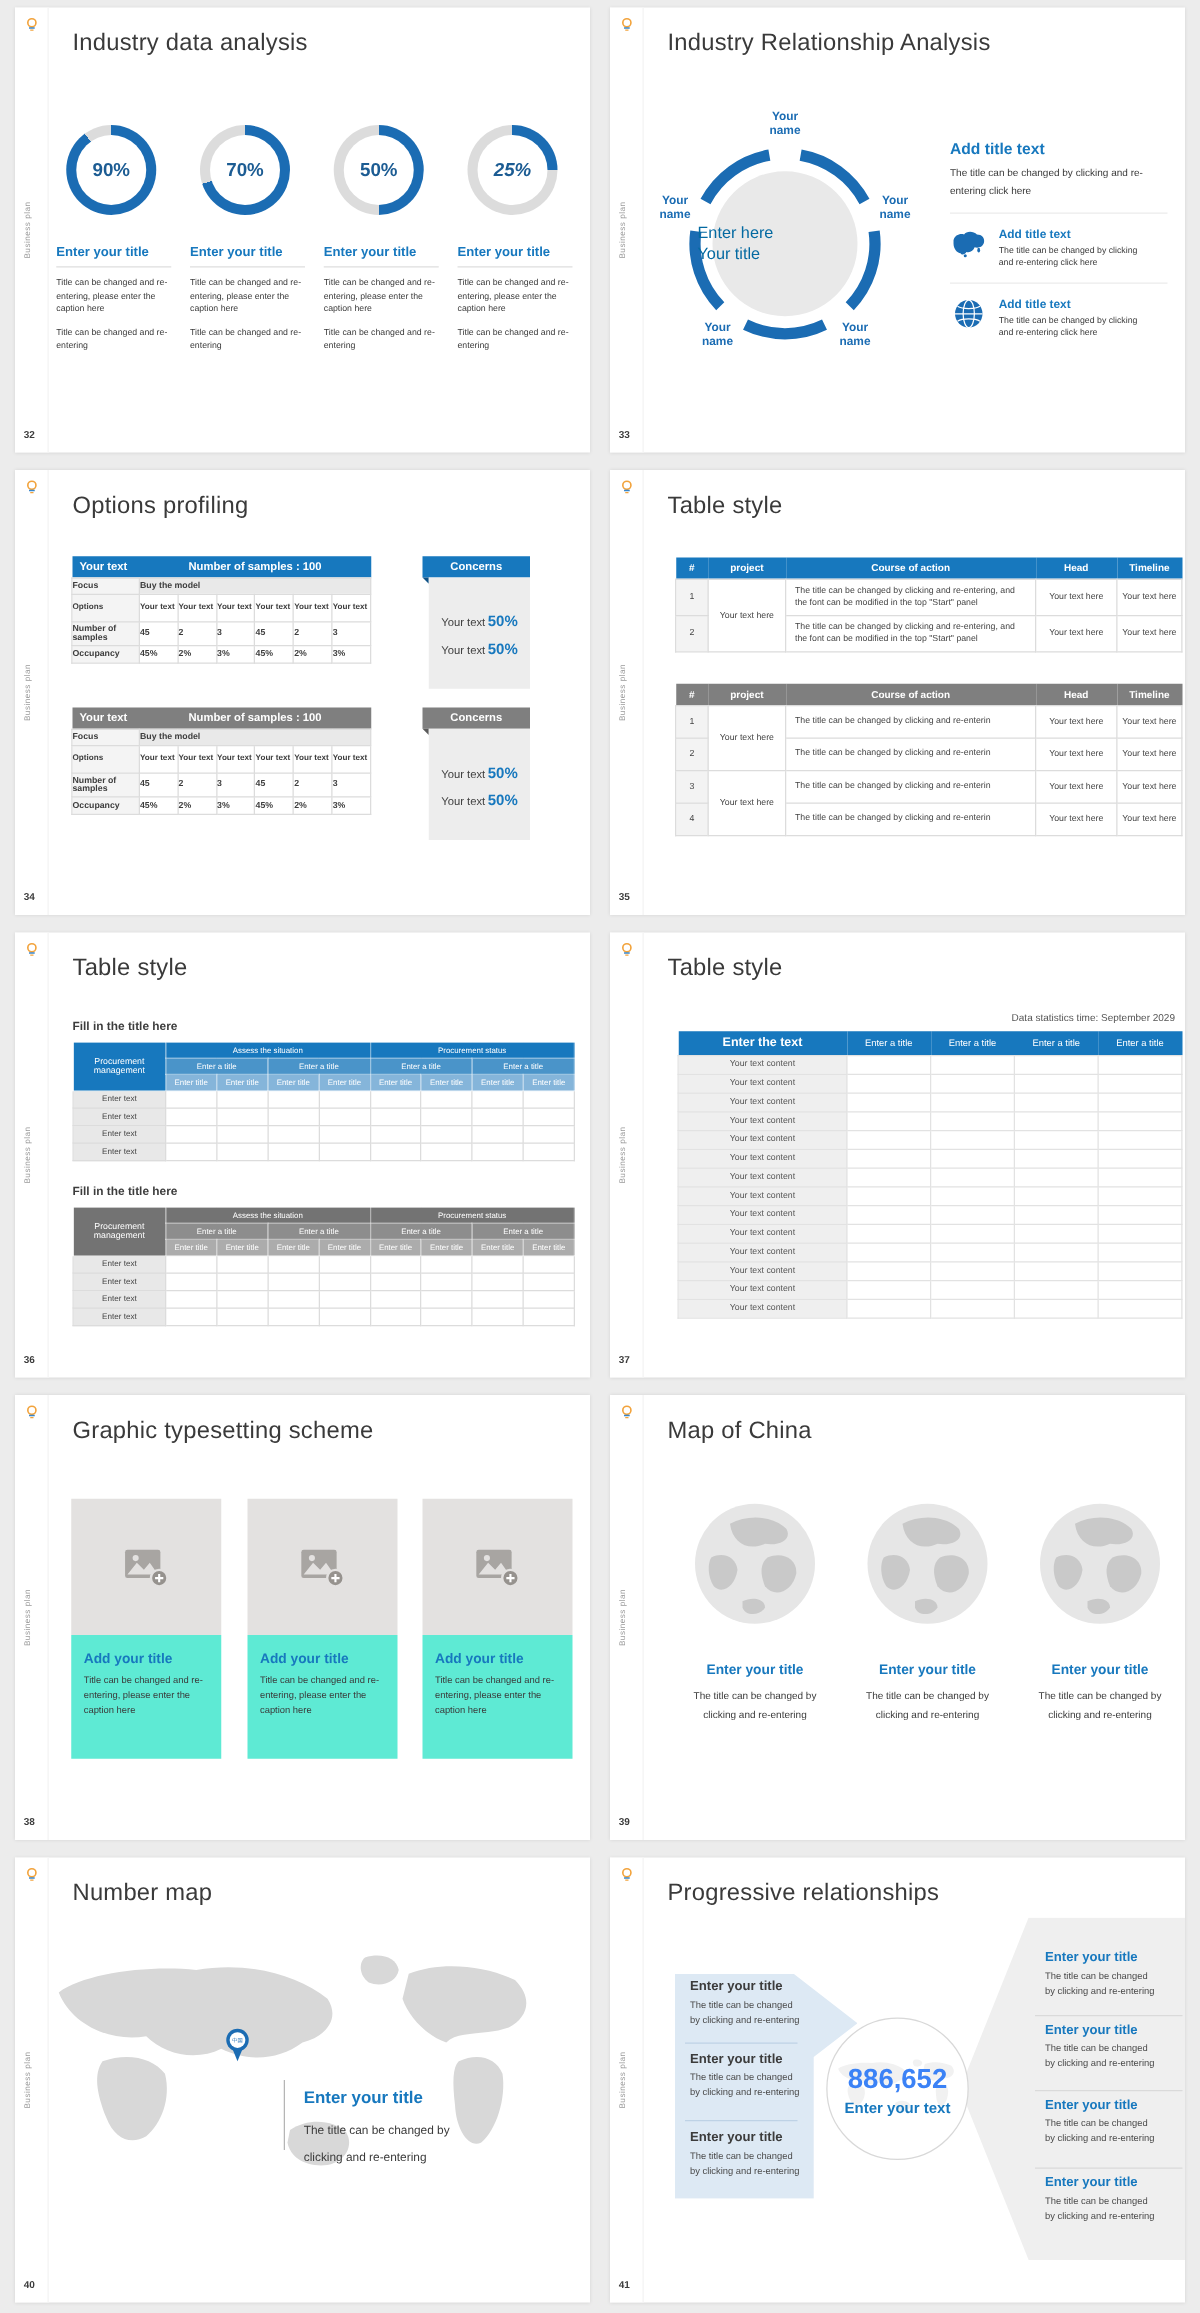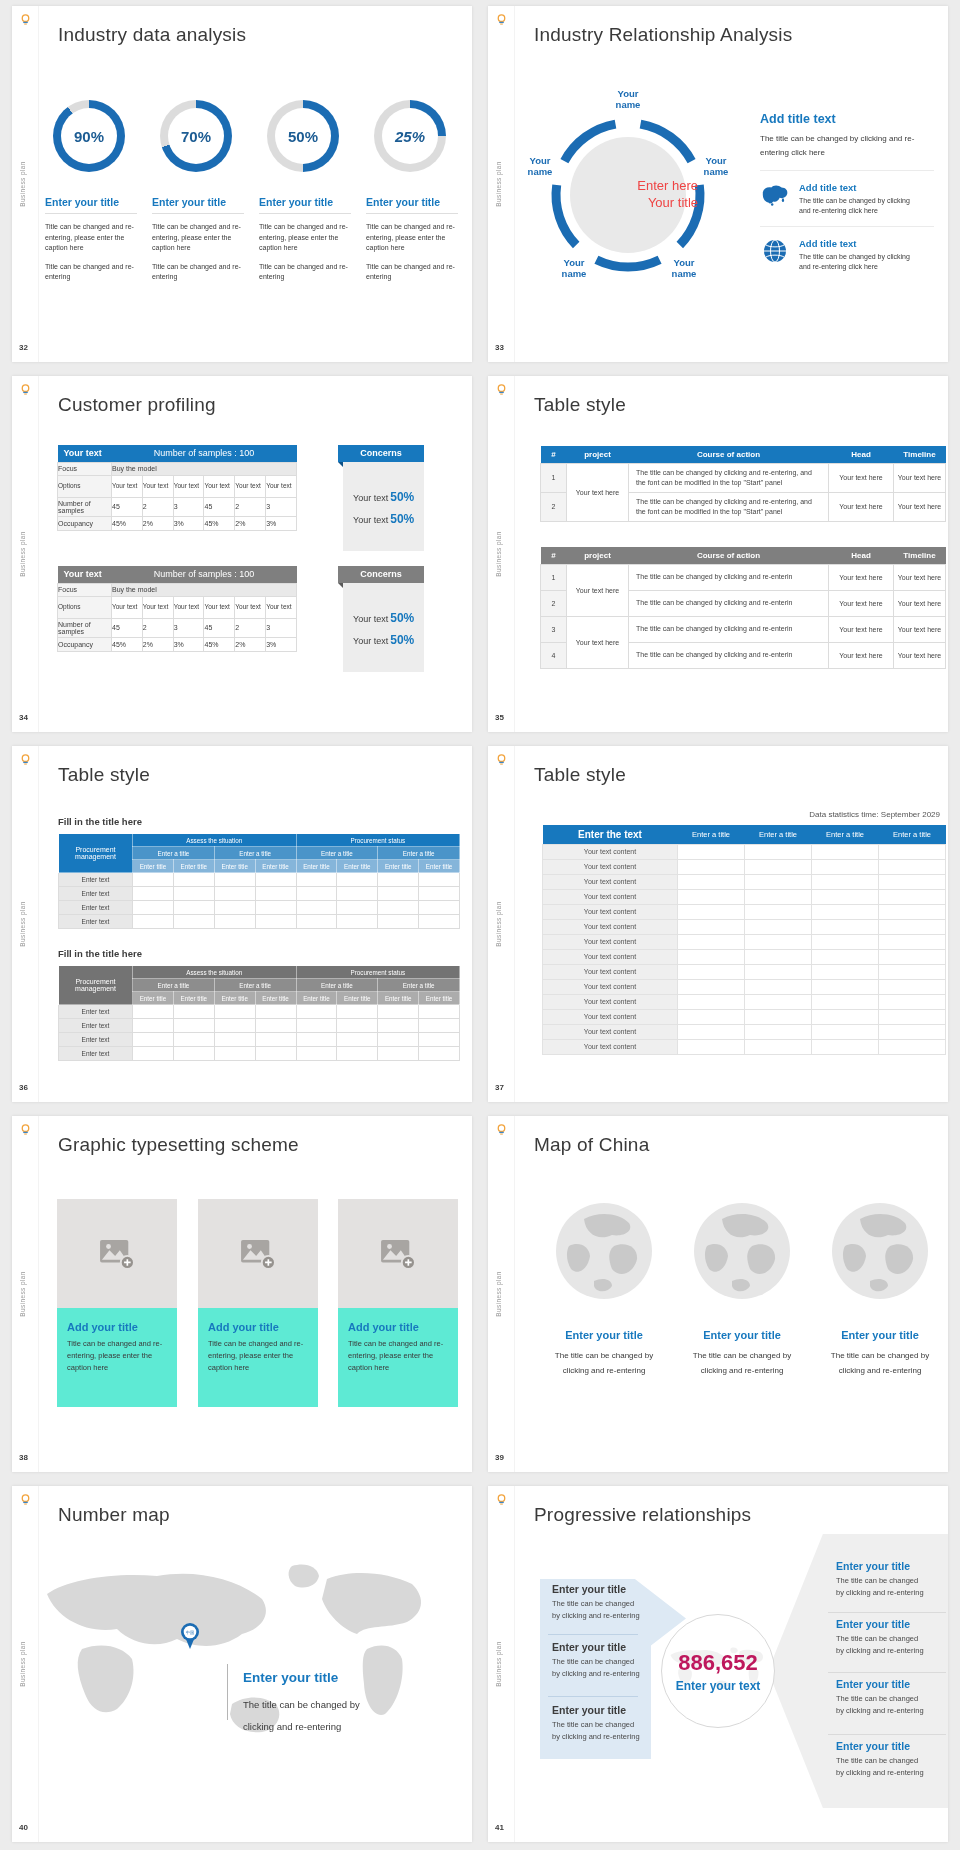--- a/index.html
+++ b/index.html
@@ -15,38 +15,38 @@
 
 .donut-row{position:absolute;left:33px;top:94px;display:flex}
 .donut-col{width:107px}
 .donut{width:72px;height:72px;border-radius:50%;margin-left:8px;position:relative}
 .donut-hole{position:absolute;inset:8px;border-radius:50%;background:#fff;display:flex;align-items:center;justify-content:center;font-size:15px;font-weight:700;color:#1c5c93}
 .d-title{margin-top:24px;width:92px;font-size:10.5px;font-weight:700;color:#1778be;padding-bottom:5px;border-bottom:1px solid #dedede}
 .d-cap{margin-top:8px;width:92px;font-size:7px;line-height:1.5;color:#3a3a3a}
 
 .gear-circle{position:absolute;left:82px;top:131px;width:116px;height:116px;border-radius:50%;background:#e9e9e9}
 .gear-arcs{position:absolute;left:40px;top:89px;width:200px;height:200px}
-.gear-center{position:absolute;left:70px;top:172px;width:140px;text-align:right;font-size:13px;color:#ef4444;line-height:1.3}
+.gear-center{position:absolute;left:70px;top:172px;width:140px;text-align:left;font-size:13px;color:#0369a1;line-height:1.3}
 .gnode{position:absolute;width:44px;text-align:center;font-size:9.5px;font-weight:700;color:#1b6cb3;line-height:1.12}
 .gnodes .gnode:nth-of-type(1){left:118px;top:83px}
 .gnodes .gnode:nth-of-type(2){left:30px;top:150px}
 .gnodes .gnode:nth-of-type(3){left:206px;top:150px}
 .gnodes .gnode:nth-of-type(4){left:64px;top:252px}
 .gnodes .gnode:nth-of-type(5){left:174px;top:252px}
 .s33-right{position:absolute;left:272px;top:106px;width:174px}
 .s33-main-title{font-size:12.5px;font-weight:700;color:#1778be}
 .s33-main-cap{margin-top:6px;font-size:8px;line-height:1.8;color:#3a3a3a;padding-bottom:9px;border-bottom:1px solid #ebebeb}
 .s33-item{display:flex;margin-top:11px;padding-bottom:9px;border-bottom:1px solid #ebebeb}
 .s33-item:last-child{border-bottom:none}
 .s33-icon{width:30px;height:26px;margin-right:9px;flex:none}
 .s33-item-title{font-size:9.5px;font-weight:700;color:#1778be}
 .s33-item-cap{margin-top:3px;font-size:7px;line-height:1.5;color:#3a3a3a;width:124px}
 
 .cust-table{position:absolute;left:45px;width:240px;border-collapse:collapse;table-layout:fixed}
-.cust-table th,.cust-table td{border:1px solid #dcdcdc;color:#3d3d3d;font-weight:400}
+.cust-table th,.cust-table td{border:1px solid #dcdcdc;color:#3d3d3d;font-weight:700}
 .cust-table thead th{border:none;color:#fff;font-size:9px;height:17px}
 .cust-table thead th.hleft{text-align:left;padding-left:6px;font-weight:700}
 .cust-table.blue thead th{background:#1778be}
 .cust-table.gray thead th{background:#7f7f7f}
 .cust-table .focus-row td{background:#e9e9e9;font-size:7px;height:13px}
 .cust-table td{font-size:7px;background:#fff}
 .cust-table td.rl{background:#f4f4f4}
 .cust-table .opt-row td{font-size:6.5px;height:22px;line-height:1.25}
 .cust-table .num-row td{height:19px}
 .cust-table .occ-row td{height:14px}
@@ -126,21 +126,21 @@
 .ritem{position:absolute;left:348px;width:106px}
 .rpanel-items .ritem:nth-of-type(1){top:74px}
 .rpanel-items .ritem:nth-of-type(2){top:132px}
 .rpanel-items .ritem:nth-of-type(3){top:192px}
 .rpanel-items .ritem:nth-of-type(4){top:254px}
 .ritem .rt{font-size:10.5px;font-weight:700;color:#1778be}
 .ritem .rc{margin-top:3px;font-size:7.5px;line-height:1.55;color:#4a4a4a}
 .rsep{position:absolute;left:340px;width:118px;border-top:1px solid #dadada}
 .circle41{position:absolute;left:173px;top:128px;width:114px;height:114px;border-radius:50%;background:#fff;border:1px solid #d8d8d8;display:flex;flex-direction:column;align-items:center;justify-content:center;z-index:2}
 .c41-map{position:absolute;left:6px;right:6px;top:30px;height:52px;opacity:.35}
-.c41-value{font-size:22px;font-weight:700;color:#be185d;z-index:1}
+.c41-value{font-size:22px;font-weight:700;color:#3b82f6;z-index:1}
 .c41-label{font-size:12px;font-weight:700;color:#1778be;margin-top:3px;z-index:1}
 </style>
 </head>
 <body>
 
 <svg width="0" height="0" style="position:absolute" aria-hidden="true">
   <symbol id="wmap" viewBox="0 0 430 210">
     <g fill="#d8d8d8">
       <path d="M10,40 C30,25 80,18 120,22 C160,15 200,25 225,45 C235,60 225,75 205,80 C185,95 160,95 140,85 C120,95 95,90 80,75 C50,80 20,65 10,40 Z"></path>
       <path d="M45,95 C65,88 85,92 95,105 C100,125 92,145 80,155 C68,162 55,158 48,140 C40,120 38,105 45,95 Z"></path>
@@ -270,21 +270,21 @@
 <section class="card" style="left:12px;top:376px">
   <div class="rail">
     <svg class="logo" viewBox="0 0 20 20">
         <circle cx="10" cy="8" r="5" fill="none" stroke="#f2a33c" stroke-width="2"></circle>
         <path d="M6.5 14.5h7" stroke="#3a86c8" stroke-width="2" fill="none"></path>
         <path d="M8 17h4" stroke="#f2a33c" stroke-width="1.6" fill="none"></path>
       </svg>
     <div class="vtext">Business plan</div>
     <div class="pagenum">34</div>
   </div>
-  <h2 class="stitle">Customer profiling</h2>
+  <h2 class="stitle">Options profiling</h2>
   <div class="content">
     <table class="cust-table blue" style="top:69px">
       <colgroup>
           <col style="width:54px">
           <col>
           <col>
           <col>
           <col>
           <col>
           <col>

